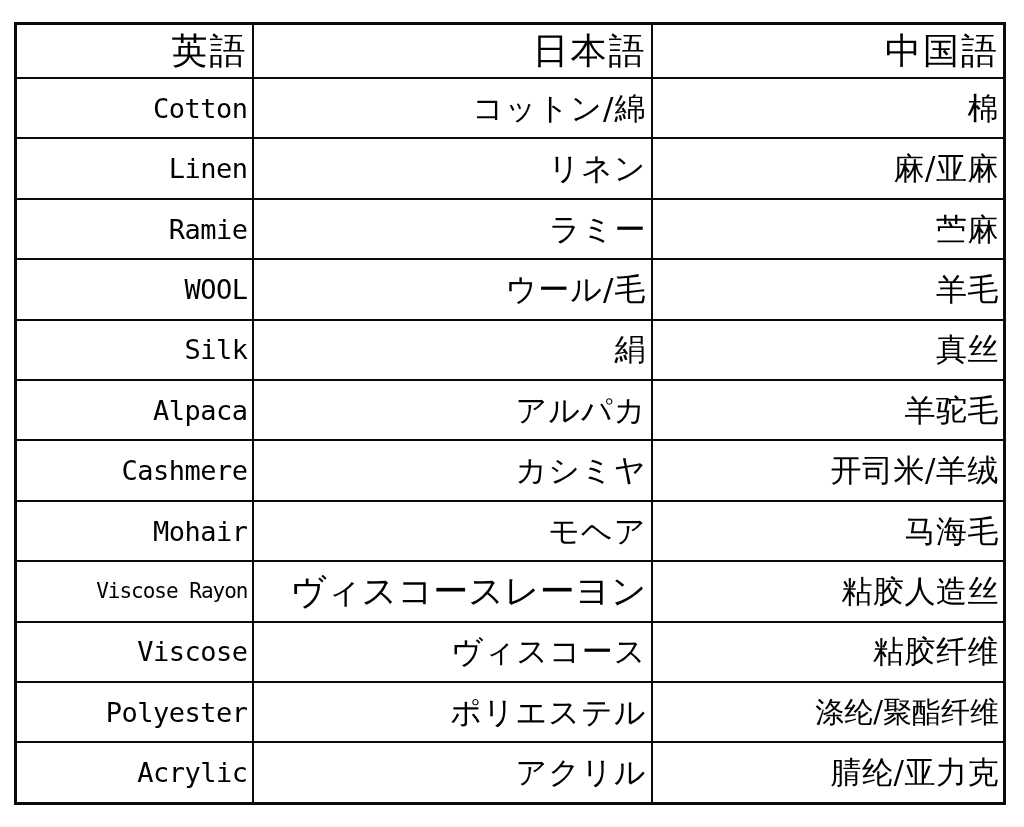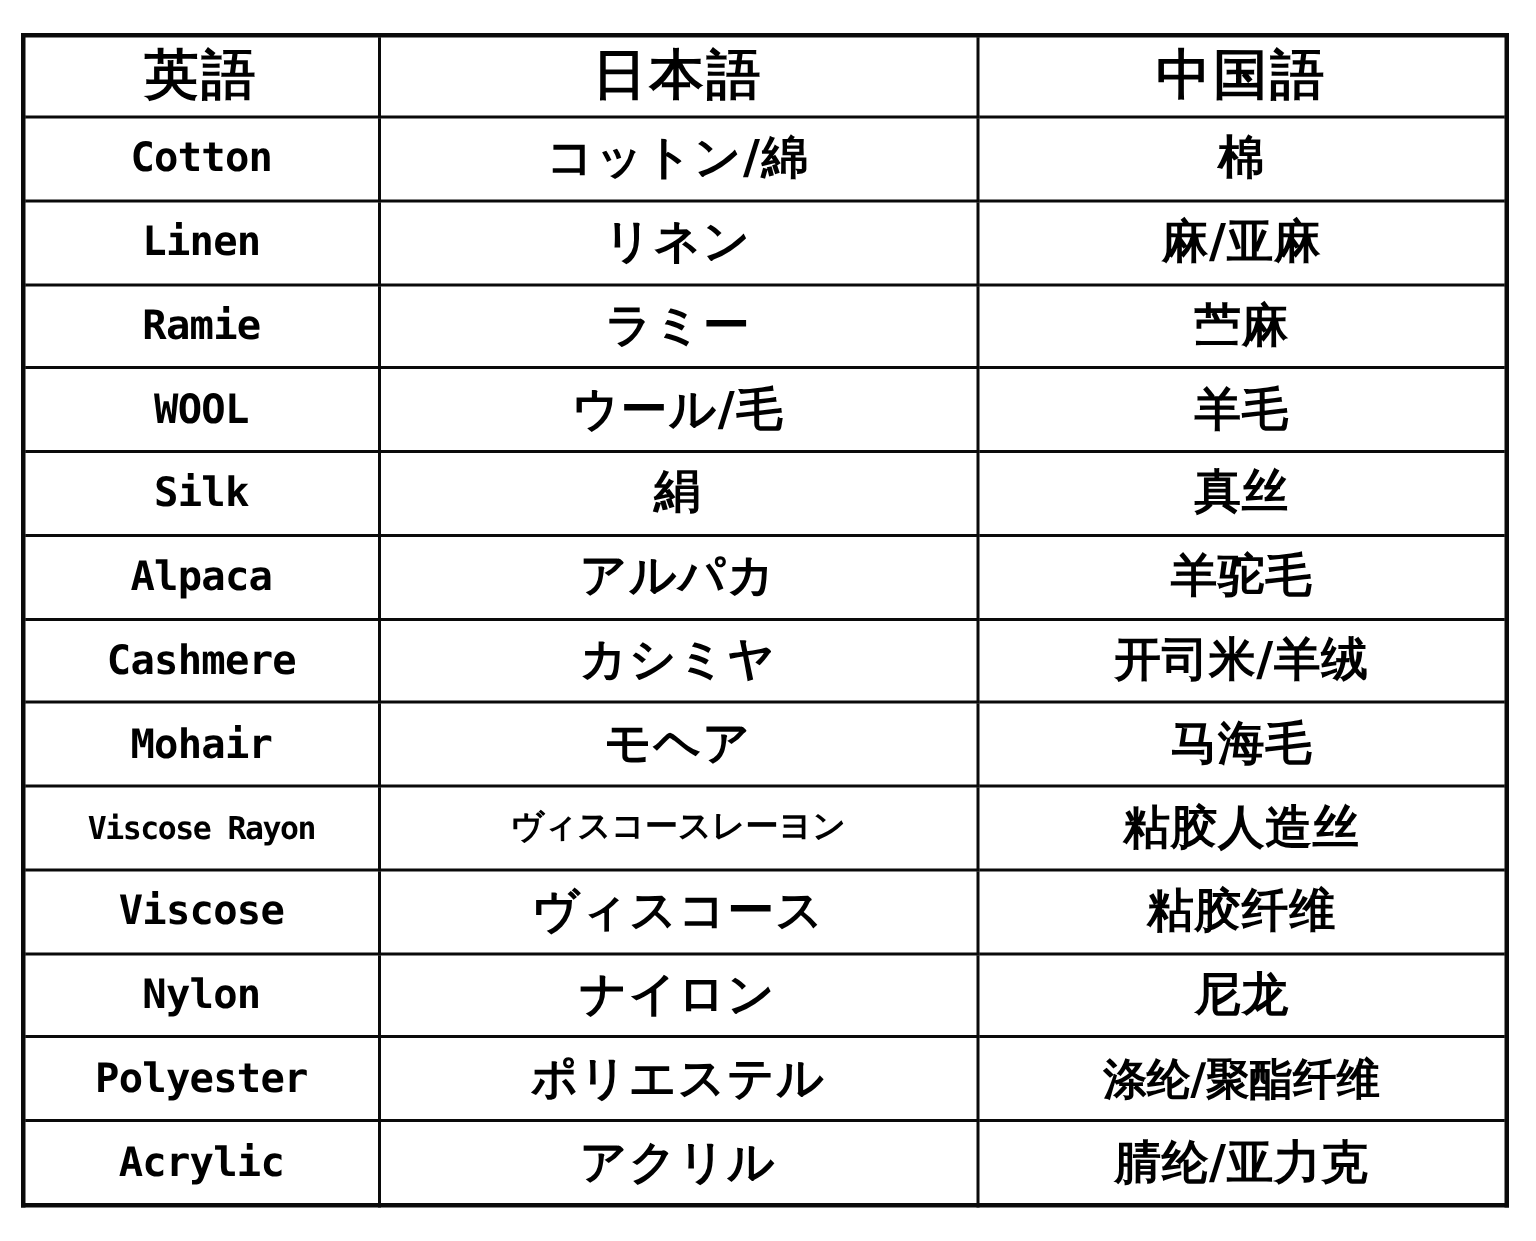--- a/index.html
+++ b/index.html
@@ -35,26 +35,26 @@
   }
 
   #fiber-table col.col-en  { width: 237px; }
   #fiber-table col.col-jp  { width: 399px; }
   #fiber-table col.col-zh  { width: 353px; }
 
   #fiber-table th,
   #fiber-table td {
     border: 2px solid #0a0a0a;
     padding: 0 4px;
-    text-align: center;
+    text-align: right;
     vertical-align: middle;
     height: 52px;
     line-height: 1;
     color: #000000;
-    font-weight: bold;
+    font-weight: normal;
     overflow: hidden;
     white-space: nowrap;
   }
 
   
   #fiber-table {
     border: 3px solid #0a0a0a;
   }
 
   
@@ -83,21 +83,21 @@
 
   
   .head-cell {
     font-family: "DejaVu Sans", sans-serif;
     font-size: 36px;
     font-weight: bold;
     letter-spacing: 2px;
   }
 
   
-  .tight-jp { font-size: 22px; letter-spacing: 0px; }
+  .tight-jp { font-size: 35px; letter-spacing: 0px; }
   .tight-en { font-size: 21px; letter-spacing: -1px; }
   .tight-zh { font-size: 29px; letter-spacing: 0px; }
 </style>
 </head>
 <body>
 
 <div id="page">
 
   <table id="fiber-table">
     <colgroup>
@@ -157,25 +157,20 @@
           <td class="cell-en tight-en">Viscose Rayon</td>
           <td class="cell-jp tight-jp">ヴィスコースレーヨン</td>
           <td class="cell-zh">粘胶人造丝</td>
         </tr>
         <tr>
           <td class="cell-en">Viscose</td>
           <td class="cell-jp">ヴィスコース</td>
           <td class="cell-zh">粘胶纤维</td>
         </tr>
         <tr>
-          <td class="cell-en">Nylon</td>
-          <td class="cell-jp">ナイロン</td>
-          <td class="cell-zh">尼龙</td>
-        </tr>
-        <tr>
           <td class="cell-en">Polyester</td>
           <td class="cell-jp">ポリエステル</td>
           <td class="cell-zh tight-zh">涤纶/聚酯纤维</td>
         </tr>
         <tr>
           <td class="cell-en">Acrylic</td>
           <td class="cell-jp">アクリル</td>
           <td class="cell-zh">腈纶/亚力克</td>
         </tr>
       </tbody>

